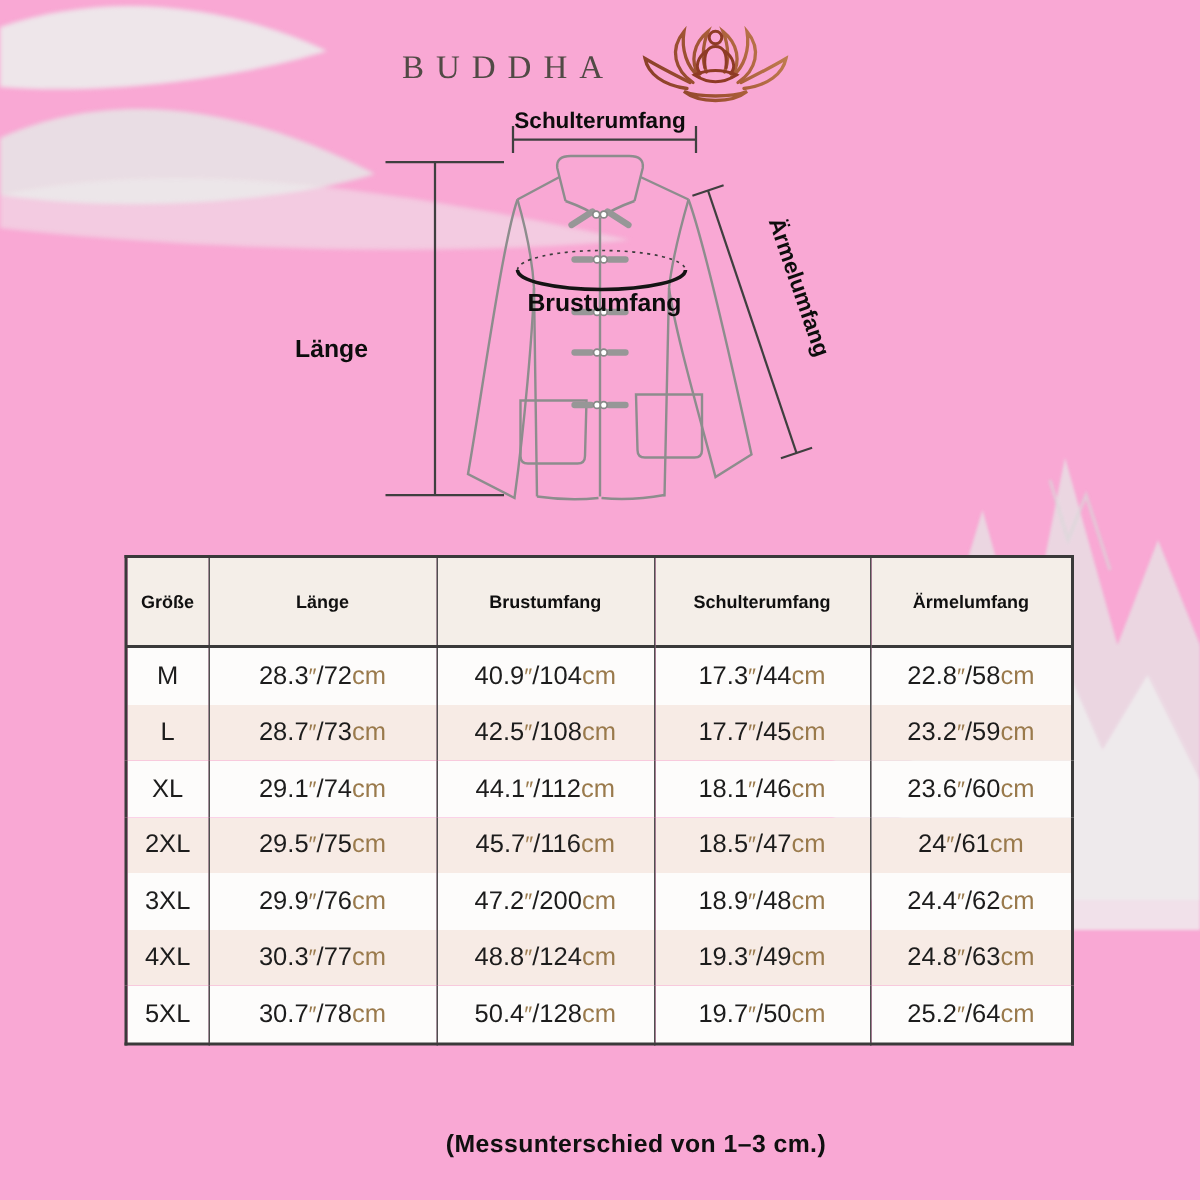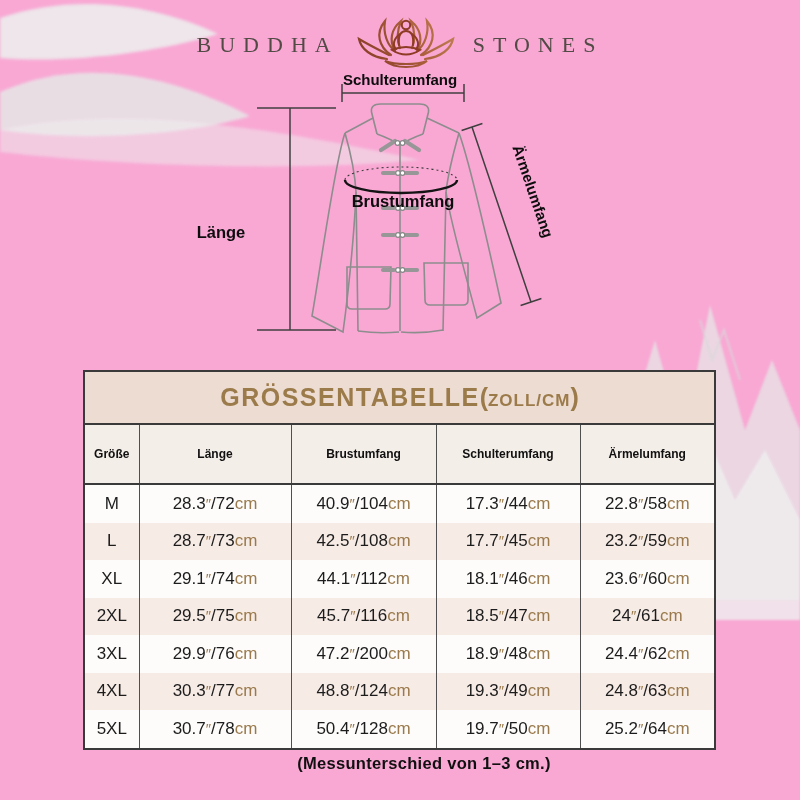--- a/index.html
+++ b/index.html
@@ -75,21 +75,20 @@
         <path d="M 74,44 C 90,42 100,34 102,24 C 92,30 80,36 72,40"></path>
         <path d="M 34,46 C 44,54 66,54 76,46 C 66,50 44,50 34,46 Z"></path>
       </g>
       <g stroke="#8e3b25" stroke-width="2" fill="none" stroke-linecap="round">
         <circle cx="55" cy="10" r="4.2"></circle>
         <path d="M 48,30 C 47,20 50,16 55,16 C 60,16 63,20 62,30"></path>
         <path d="M 49,19 C 43,23 41,30 45,34 M 61,19 C 67,23 69,30 65,34"></path>
         <path d="M 41,35 Q 55,44 69,35 Q 55,29 41,35 Z"></path>
       </g>
     </svg>
-    <span class="word">STONES</span>
   </div>
 
   <svg id="diagram" viewBox="0 0 800 300">
 
     <g stroke="#8d8d8d" stroke-width="1.6" fill="none">
       <path d="M 377,68 L 371.5,46 Q 370.5,38 380.5,38 L 419.5,38 Q 429.5,38 428.5,46 L 423,68"></path>
       <path d="M 377,68 Q 391,73 399.5,79 M 423,68 Q 409,73 400.5,79"></path>
       <line x1="400" y1="79" x2="400" y2="265"></line>
       <path d="M 373,52 L 345,67 M 427,52 L 459,67"></path>
       <path d="M 345,67 C 351,88 355,108 356,126 M 459,67 C 453,88 448,108 446,126"></path>
@@ -156,23 +155,20 @@
   <div class="tablewrap">
     <table>
       <colgroup>
           <col style="width:55px">
           <col style="width:152px">
           <col style="width:145px">
           <col style="width:144px">
           <col style="width:135px">
         </colgroup>
       <tbody>
-          <tr>
-        <td class="title-cell" colspan="5"><span class="title-main">GRÖSSENTABELLE</span><span class="title-paren">(</span><span class="title-unit">ZOLL/CM</span><span class="title-paren">)</span></td>
-      </tr>
       <tr class="head-row">
         <th>Größe</th>
         <th>Länge</th>
         <th>Brustumfang</th>
         <th>Schulterumfang</th>
         <th>Ärmelumfang</th>
       </tr>
       <tr class="data">
         <td class="size">M</td>
         <td><span class="n">28.3</span><span class="u q">″</span><span>/</span><span>72</span><span class="u">cm</span></td>

